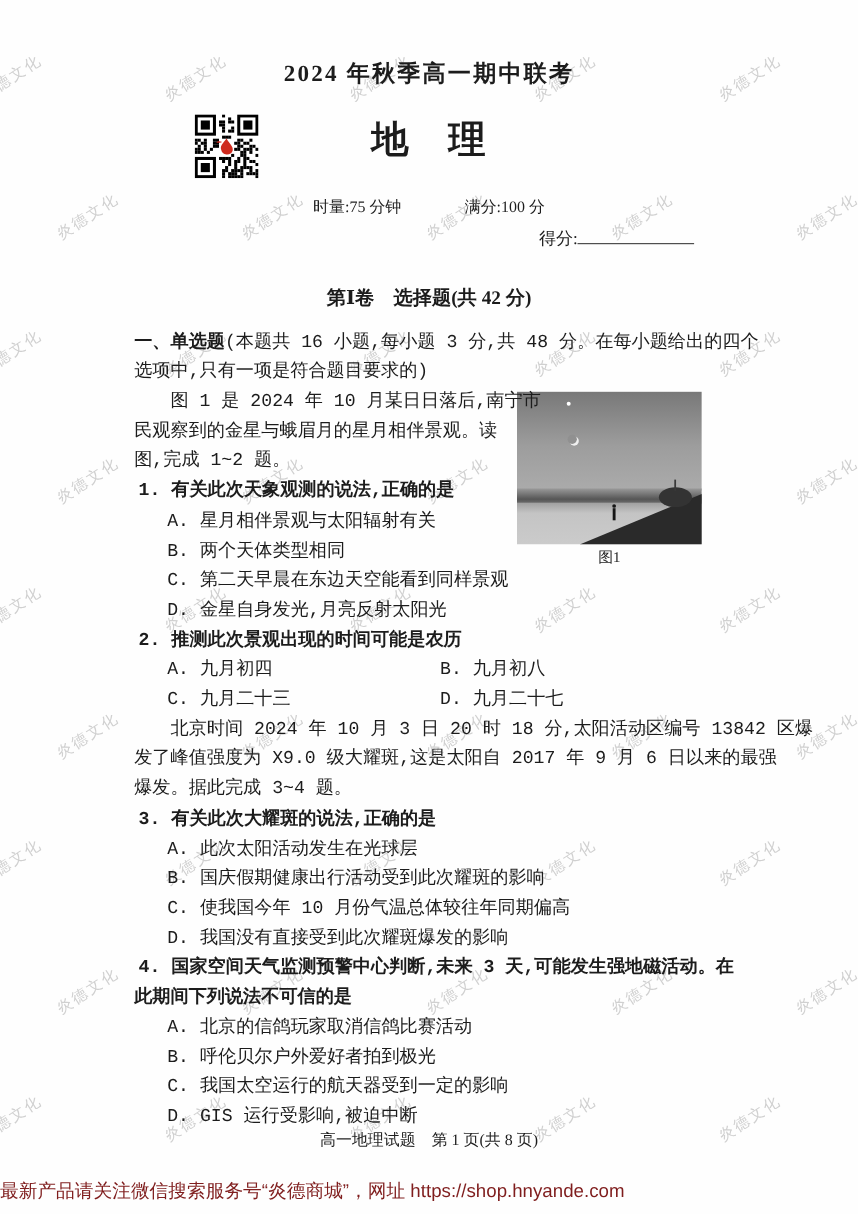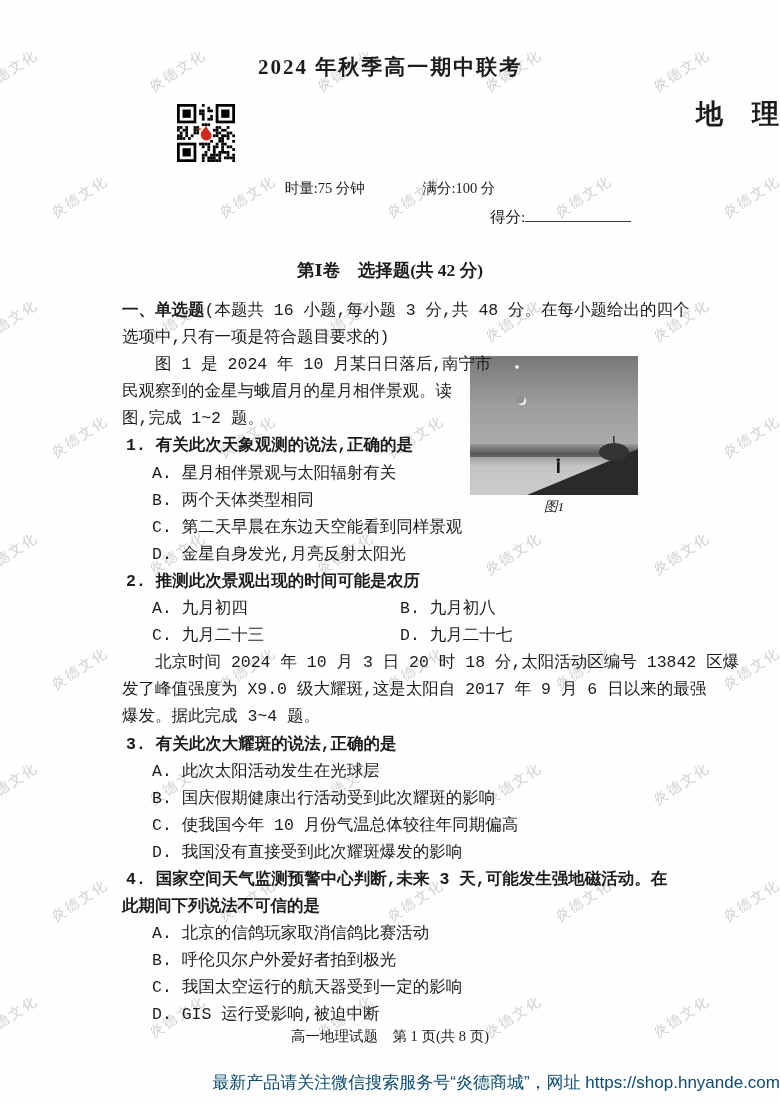--- a/index.html
+++ b/index.html
@@ -7,47 +7,47 @@
         overflow:hidden;font-family:"Liberation Serif","DejaVu Serif",serif;color:#1c1c1c;}
   
   #wm-layer{position:absolute;inset:0;pointer-events:none;}
   .wm{position:absolute;font-size:14px;color:rgba(170,170,170,.55);
       transform:rotate(-33deg);letter-spacing:2px;white-space:nowrap;
       font-family:"Liberation Serif",serif;}
   
   .exam-title{position:absolute;top:53px;left:0;width:100%;text-align:center;
       font-size:21px;font-weight:bold;letter-spacing:2px;}
   .qr{position:absolute;left:177px;top:104px;width:58px;height:58px;}
-  .subject-title{position:absolute;top:96px;left:0;width:100%;text-align:right;
-      font-size:27px;font-weight:bold;letter-spacing:1px;}
+  .subject-title{position:absolute;top:104px;left:0;width:100%;text-align:center;
+      font-size:34px;font-weight:bold;letter-spacing:1px;}
   .info-line{position:absolute;top:179px;left:0;width:100%;text-align:center;font-size:14.5px;}
   .info-line span{margin:0 27px;}
   .score-row{position:absolute;top:206px;left:490px;font-size:15.5px;}
   .score-label{font-weight:normal;}
   .score-blank{display:inline-block;width:106px;height:15px;
       border-bottom:1.4px solid #3c3c3c;vertical-align:baseline;}
   
   .section-title{position:absolute;top:258px;left:0;width:100%;text-align:center;
       font-size:17.5px;font-weight:bold;}
   .content{position:absolute;top:297px;left:122px;width:540px;font-size:16.5px;}
   .line{position:relative;height:27.1px;line-height:27.1px;white-space:nowrap;font-family:Liberation Mono, monospace;}
   .indent{padding-left:33px;}
   .stem{font-weight:bold;padding-left:4px;}
   .stem2{font-weight:bold;}
   .opt{padding-left:30px;}
   .col2{position:absolute;left:278px;top:0;}
   .bold{font-weight:bold;}
   
-  .figure{position:absolute;left:470px;top:356px;width:168px;text-align:center;font-style:italic;}
+  .figure{position:absolute;left:470px;top:356px;width:168px;text-align:center;}
   .figure svg{display:block;}
   .fig-caption{font-size:13.5px;margin-top:3px;}
   
   .page-footer{position:absolute;top:1027px;left:0;width:100%;text-align:center;font-size:14.5px;}
-  .promo{position:absolute;top:1071px;left:0;width:100%;text-align:right;
-      font-size:17px;font-family:"Liberation Sans","DejaVu Sans",sans-serif;color:#0c4a6e;}
+  .promo{position:absolute;top:1071px;left:0;width:100%;text-align:left;
+      font-size:17px;font-family:"Liberation Sans","DejaVu Sans",sans-serif;color:#7f1d1d;}
 </style>
 </head>
 <body>
 
 <div class="page">
 
   <div id="wm-layer">
       <span class="wm" style="left: -22px; top: 62px;">炎德文化</span>
       <span class="wm" style="left: 146px; top: 62px;">炎德文化</span>
       <span class="wm" style="left: 314px; top: 62px;">炎德文化</span>

